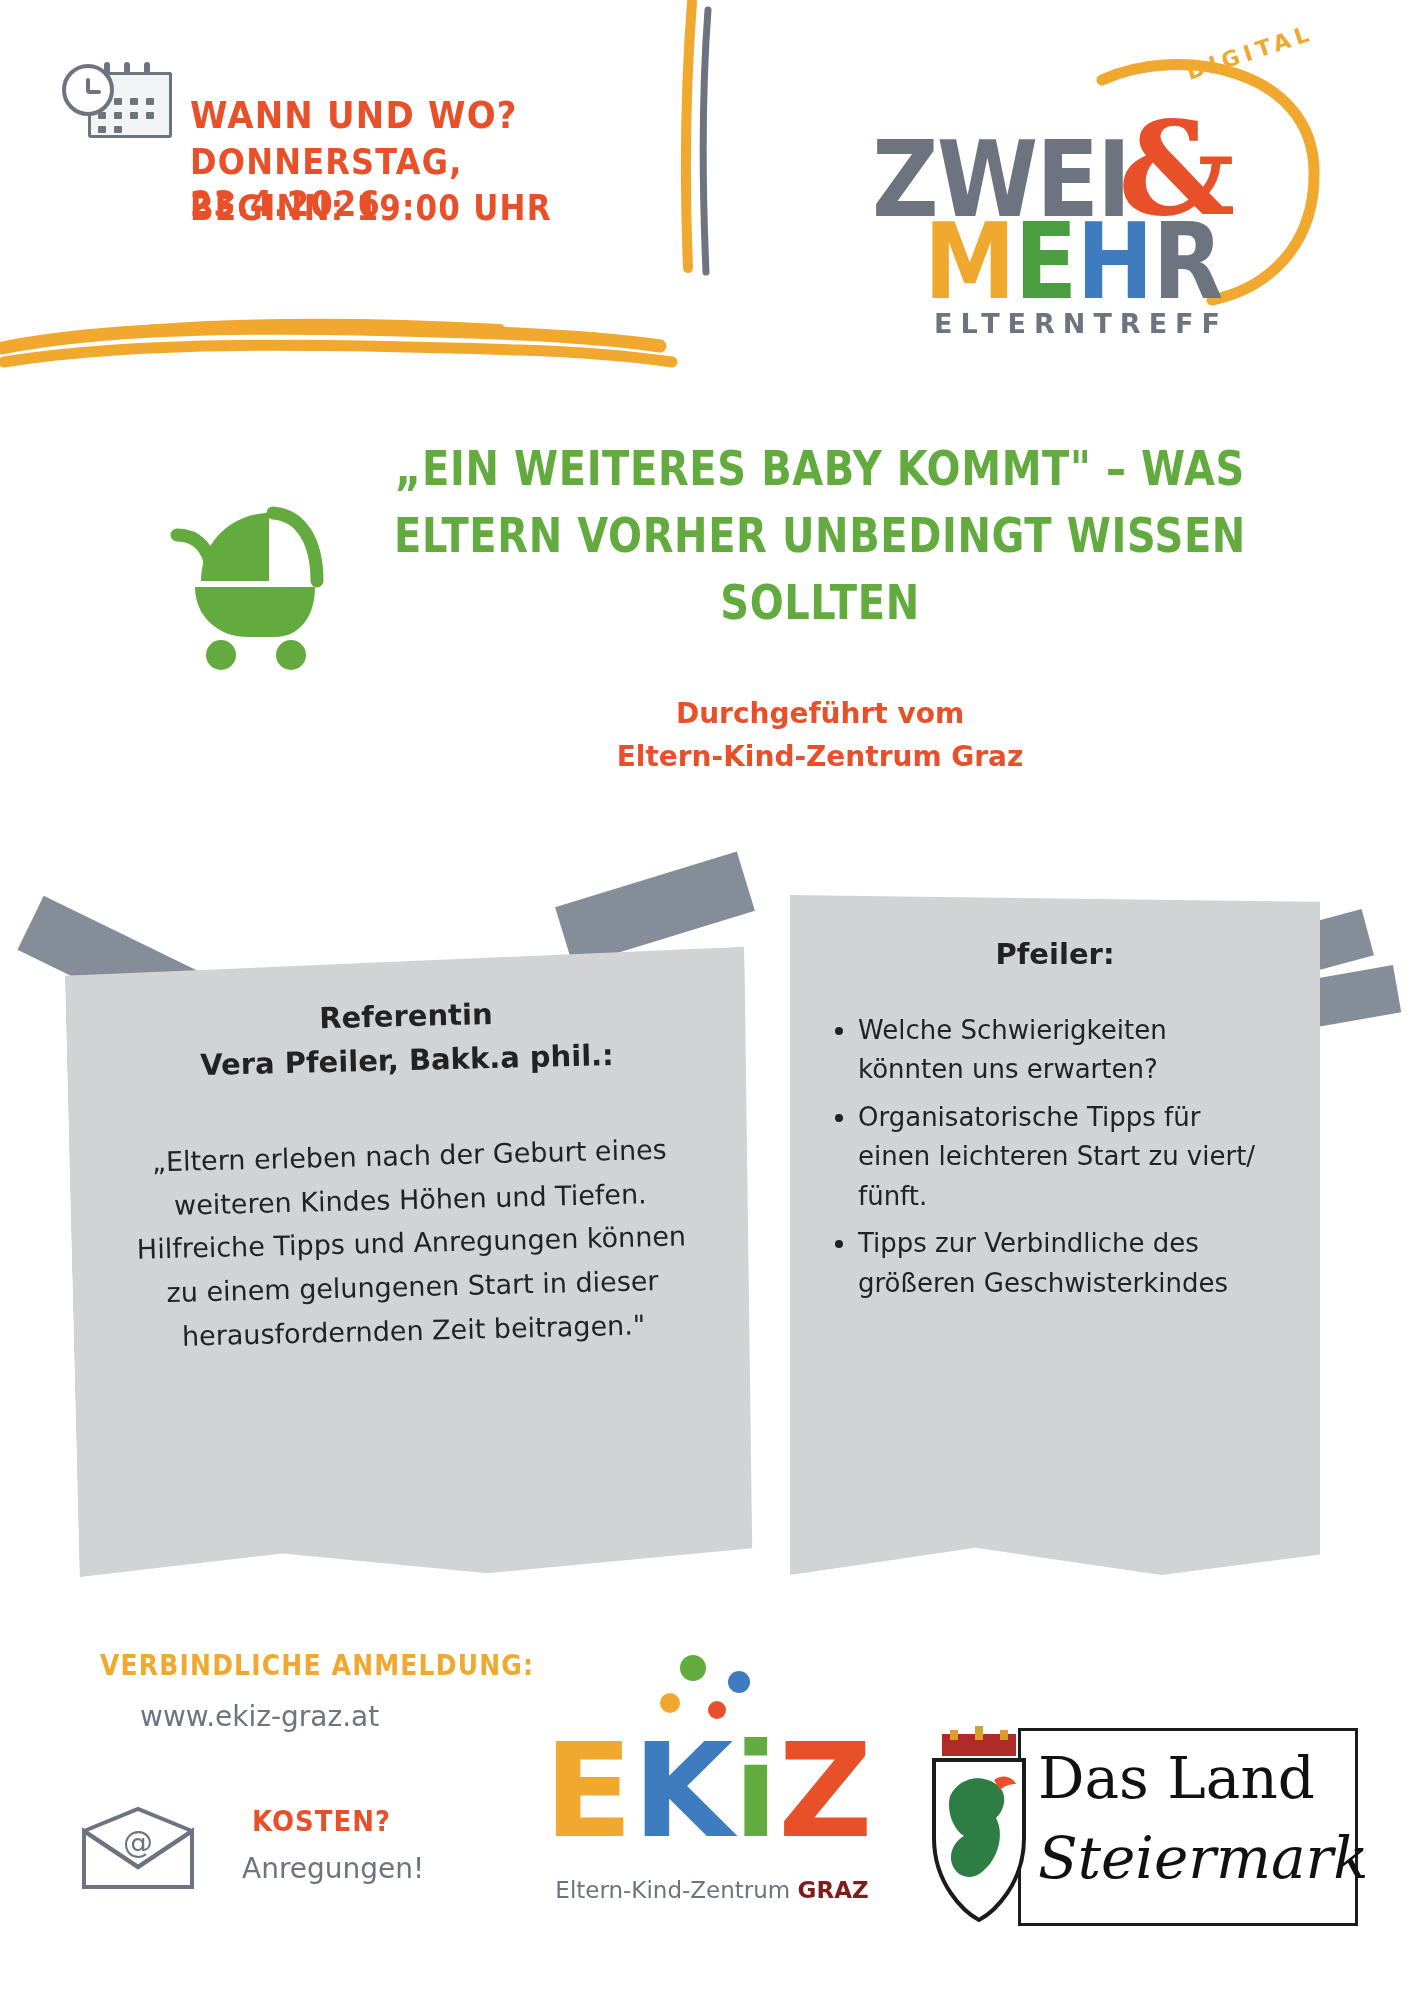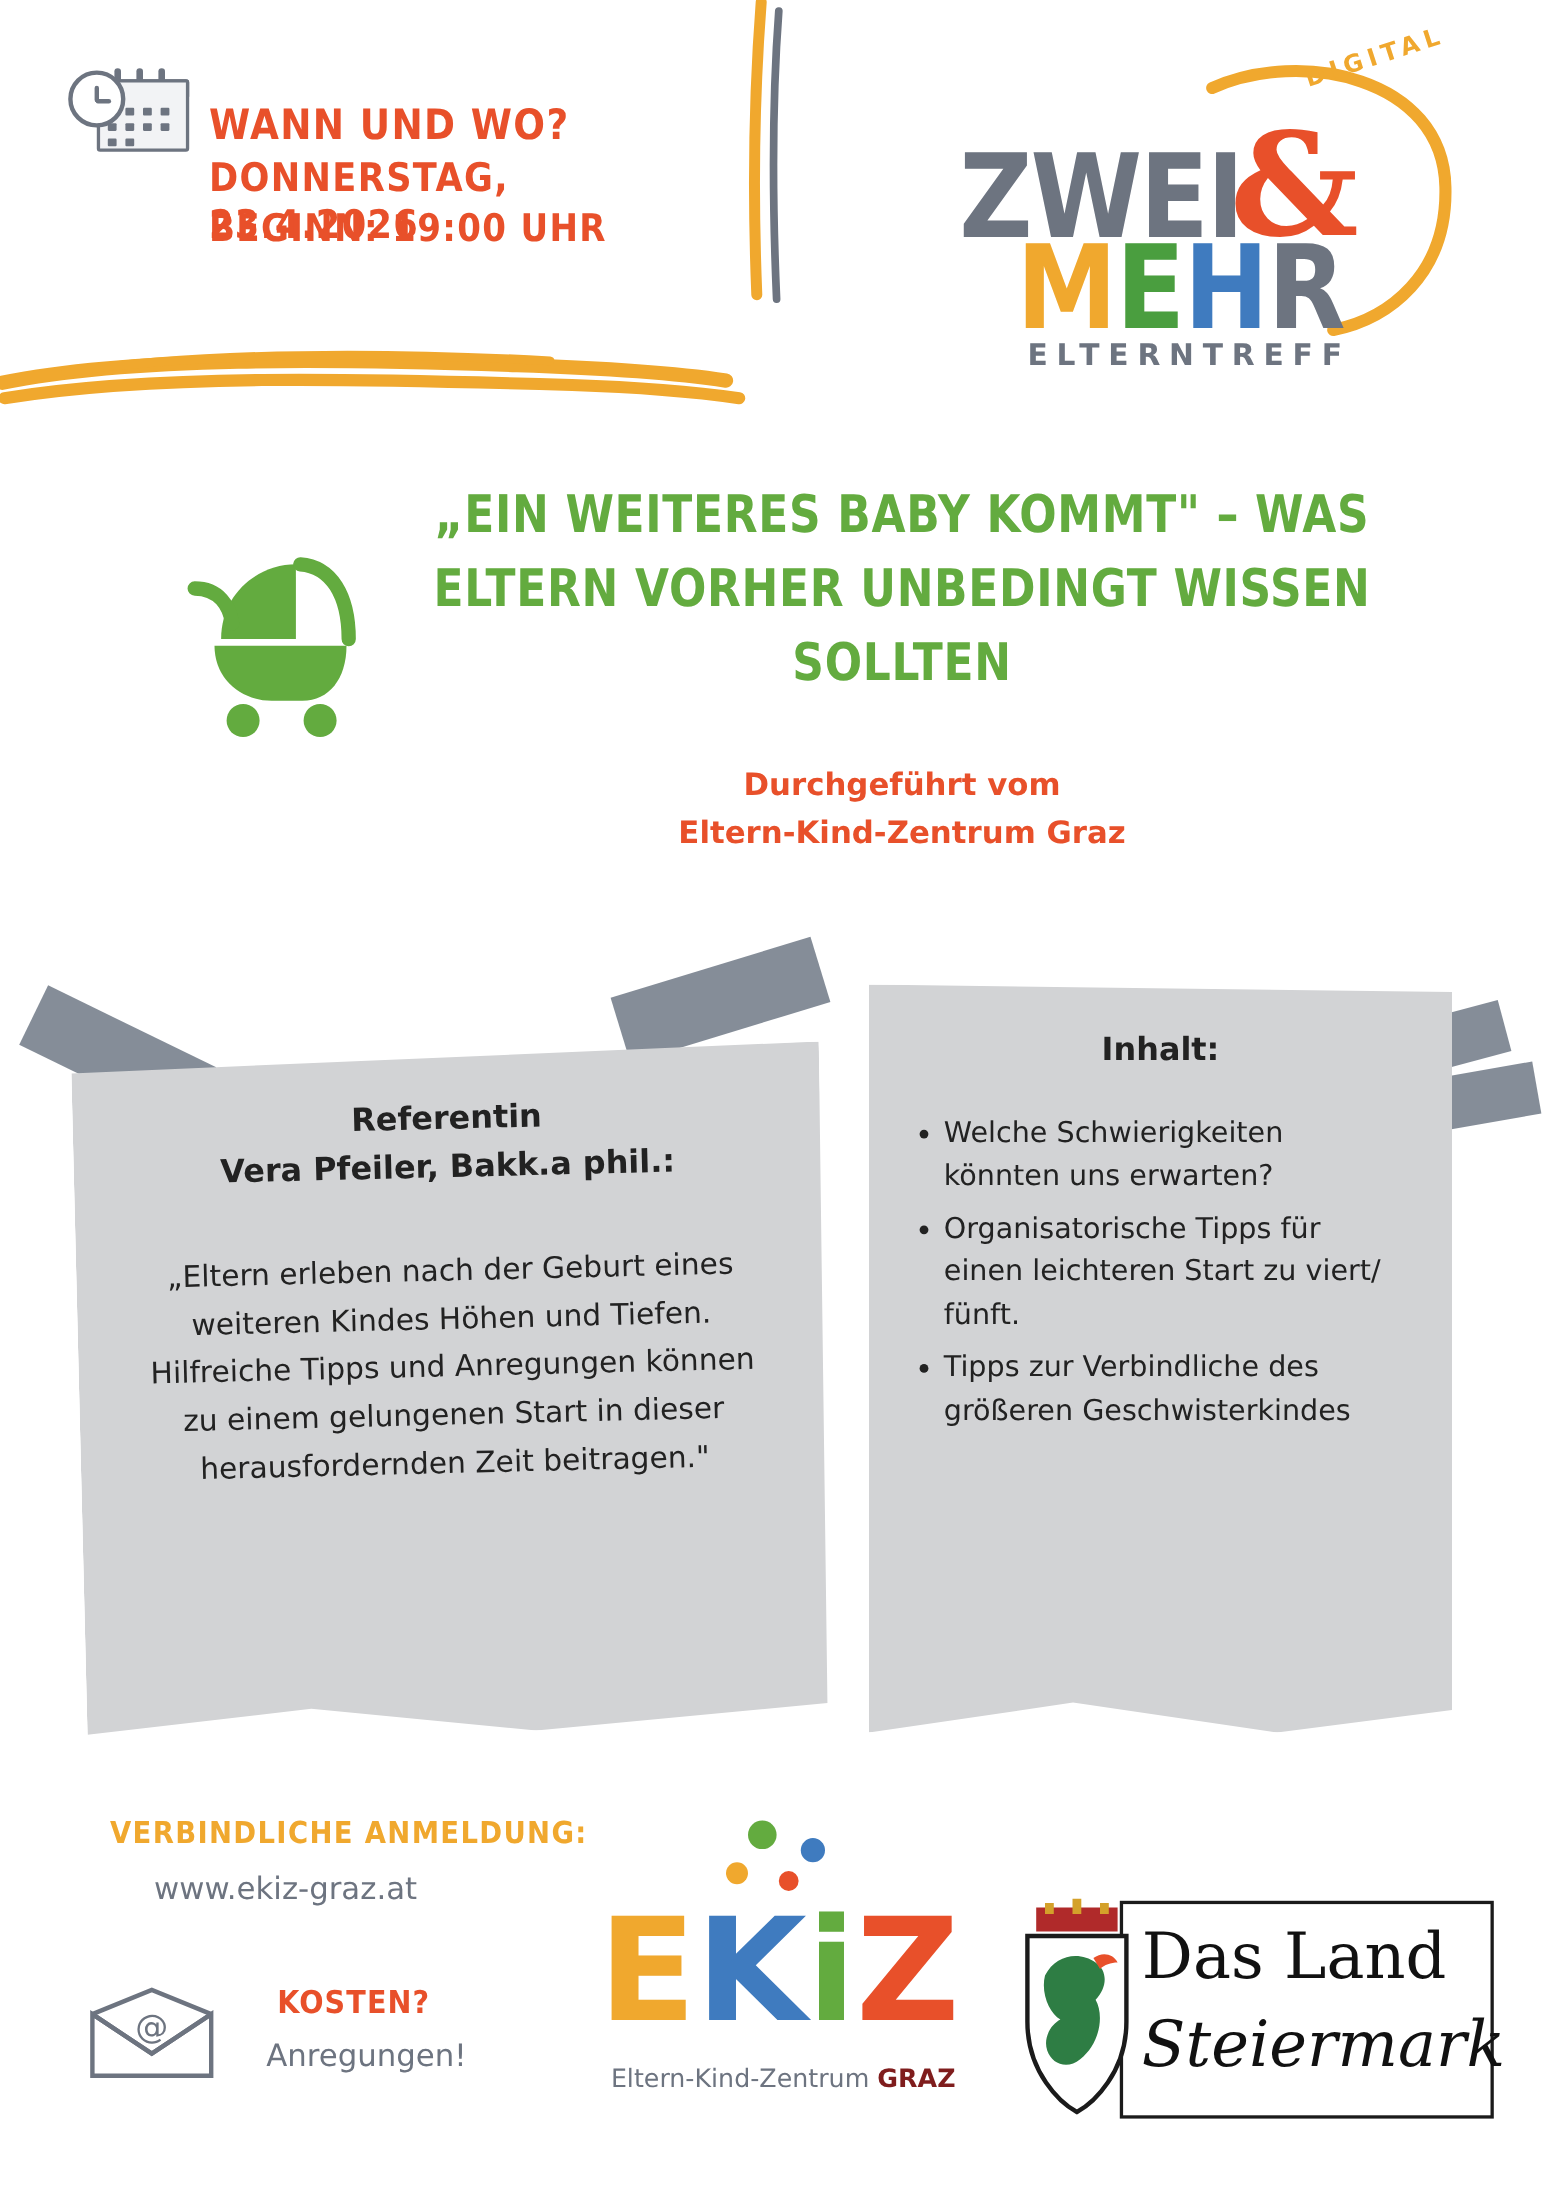--- a/index.html
+++ b/index.html
@@ -441,21 +441,21 @@
     <div>Vera Pfeiler, Bakk.a phil.:</div>
   </div>
   <div id="referent-quote">„Eltern erleben nach der Geburt eines weiteren Kindes Höhen und Tiefen. Hilfreiche Tipps und Anregungen können zu einem gelungenen Start in dieser herausfordernden Zeit beitragen."</div>
 </div>
 
 <div class="tape" id="tape-3"></div>
 <div class="tape" id="tape-4"></div>
 
 <div id="card-right"></div>
 <div id="card-right-inner">
-  <div class="card-heading">Inhalt:</div>
+  <div class="card-heading">Pfeiler:</div>
   <ul id="inhalt-list">
     <li>Welche Schwierigkeiten könnten uns erwarten?</li>
     <li>Organisatorische Tipps für einen leichteren Start zu viert/ fünft.</li>
     <li>Tipps zur Verbindliche des größeren Geschwisterkindes</li>
   </ul>
 </div>
 
 <div id="anmeldung-label">Verbindliche Anmeldung:</div>
 <div id="anmeldung-url">www.ekiz-graz.at</div>
 

